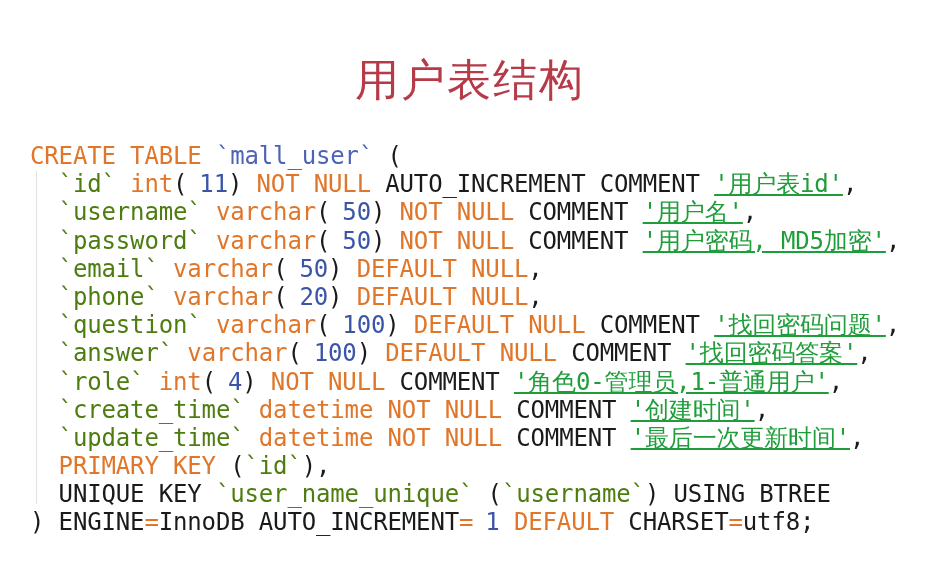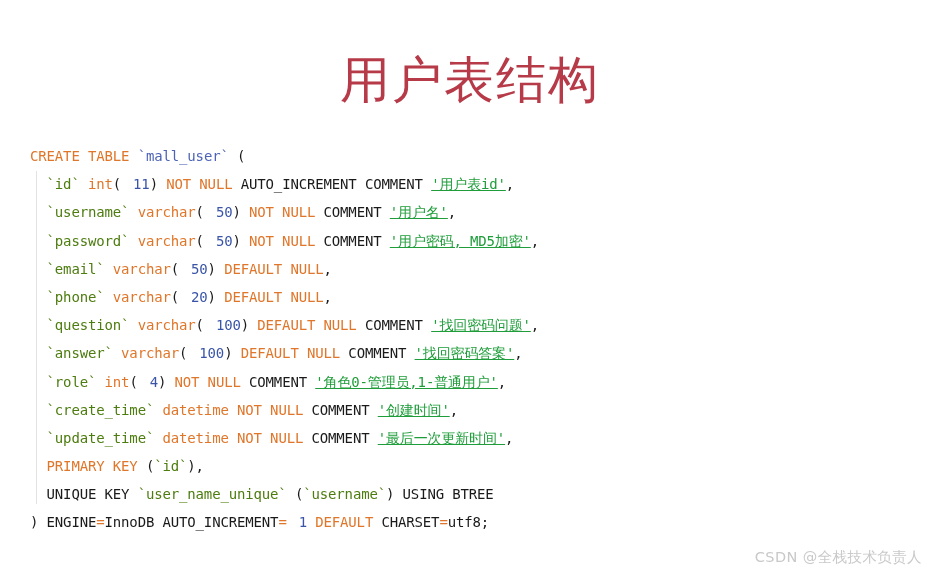--- a/index.html
+++ b/index.html
@@ -26,35 +26,35 @@
 
   
   #title {
     position: absolute;
     left: 0;
     top: 52px;
     width: 940px;
     text-align: center;
     color: #b63a48;
     font-family: "DejaVu Sans", sans-serif;
-    font-size: 50px;
+    font-size: 44px;
     font-weight: 400;
     letter-spacing: 2px;
     line-height: 56px;
     white-space: nowrap;
   }
 
   
   #code-block {
     position: absolute;
     left: 30px;
     top: 142px;
     width: 900px;
     font-family: "DejaVu Sans Mono", monospace;
-    font-size: 14px;
+    font-size: 24px;
     line-height: 28.2px;
     white-space: pre;
     color: #1a1a1a;
     letter-spacing: -0.15px;
   }
 
   
   #indent-guide {
     position: absolute;
     left: 36px;
@@ -95,15 +95,14 @@
 <body>
 
 <div id="slide">
 
   <div id="title">用户表结构</div>
 
   <div id="indent-guide"></div>
 
   <div id="code-block"><div class="code-line"><span class="kw">CREATE</span><span class="pl"> </span><span class="kw">TABLE</span><span class="pl"> </span><span class="tbl">`mall_user`</span><span class="pl"> (</span></div><div class="code-line"><span class="pl">  </span><span class="id">`id`</span><span class="pl"> </span><span class="kw">int</span><span class="pl">(</span><span class="num">11</span><span class="pl">) </span><span class="kw">NOT NULL</span><span class="pl"> AUTO_INCREMENT COMMENT </span><span class="str">'用户表id'</span><span class="pl">,</span></div><div class="code-line"><span class="pl">  </span><span class="id">`username`</span><span class="pl"> </span><span class="kw">varchar</span><span class="pl">(</span><span class="num">50</span><span class="pl">) </span><span class="kw">NOT NULL</span><span class="pl"> COMMENT </span><span class="str">'用户名'</span><span class="pl">,</span></div><div class="code-line"><span class="pl">  </span><span class="id">`password`</span><span class="pl"> </span><span class="kw">varchar</span><span class="pl">(</span><span class="num">50</span><span class="pl">) </span><span class="kw">NOT NULL</span><span class="pl"> COMMENT </span><span class="str">'用户密码, MD5加密'</span><span class="pl">,</span></div><div class="code-line"><span class="pl">  </span><span class="id">`email`</span><span class="pl"> </span><span class="kw">varchar</span><span class="pl">(</span><span class="num">50</span><span class="pl">) </span><span class="kw">DEFAULT NULL</span><span class="pl">,</span></div><div class="code-line"><span class="pl">  </span><span class="id">`phone`</span><span class="pl"> </span><span class="kw">varchar</span><span class="pl">(</span><span class="num">20</span><span class="pl">) </span><span class="kw">DEFAULT NULL</span><span class="pl">,</span></div><div class="code-line"><span class="pl">  </span><span class="id">`question`</span><span class="pl"> </span><span class="kw">varchar</span><span class="pl">(</span><span class="num">100</span><span class="pl">) </span><span class="kw">DEFAULT NULL</span><span class="pl"> COMMENT </span><span class="str">'找回密码问题'</span><span class="pl">,</span></div><div class="code-line"><span class="pl">  </span><span class="id">`answer`</span><span class="pl"> </span><span class="kw">varchar</span><span class="pl">(</span><span class="num">100</span><span class="pl">) </span><span class="kw">DEFAULT NULL</span><span class="pl"> COMMENT </span><span class="str">'找回密码答案'</span><span class="pl">,</span></div><div class="code-line"><span class="pl">  </span><span class="id">`role`</span><span class="pl"> </span><span class="kw">int</span><span class="pl">(</span><span class="num">4</span><span class="pl">) </span><span class="kw">NOT NULL</span><span class="pl"> COMMENT </span><span class="str">'角色0-管理员,1-普通用户'</span><span class="pl">,</span></div><div class="code-line"><span class="pl">  </span><span class="id">`create_time`</span><span class="pl"> </span><span class="kw">datetime</span><span class="pl"> </span><span class="kw">NOT NULL</span><span class="pl"> COMMENT </span><span class="str">'创建时间'</span><span class="pl">,</span></div><div class="code-line"><span class="pl">  </span><span class="id">`update_time`</span><span class="pl"> </span><span class="kw">datetime</span><span class="pl"> </span><span class="kw">NOT NULL</span><span class="pl"> COMMENT </span><span class="str">'最后一次更新时间'</span><span class="pl">,</span></div><div class="code-line"><span class="pl">  </span><span class="kw">PRIMARY KEY</span><span class="pl"> (</span><span class="id">`id`</span><span class="pl">),</span></div><div class="code-line"><span class="pl">  UNIQUE KEY </span><span class="id">`user_name_unique`</span><span class="pl"> (</span><span class="id">`username`</span><span class="pl">) USING BTREE</span></div><div class="code-line"><span class="pl">) ENGINE</span><span class="op">=</span><span class="pl">InnoDB AUTO_INCREMENT</span><span class="op">=</span><span class="num">1</span><span class="pl"> </span><span class="kw">DEFAULT</span><span class="pl"> CHARSET</span><span class="op">=</span><span class="pl">utf8;</span></div></div>
 
-  <div id="watermark">CSDN @全栈技术负责人</div>
 
 </div>
 
 </body></html>

